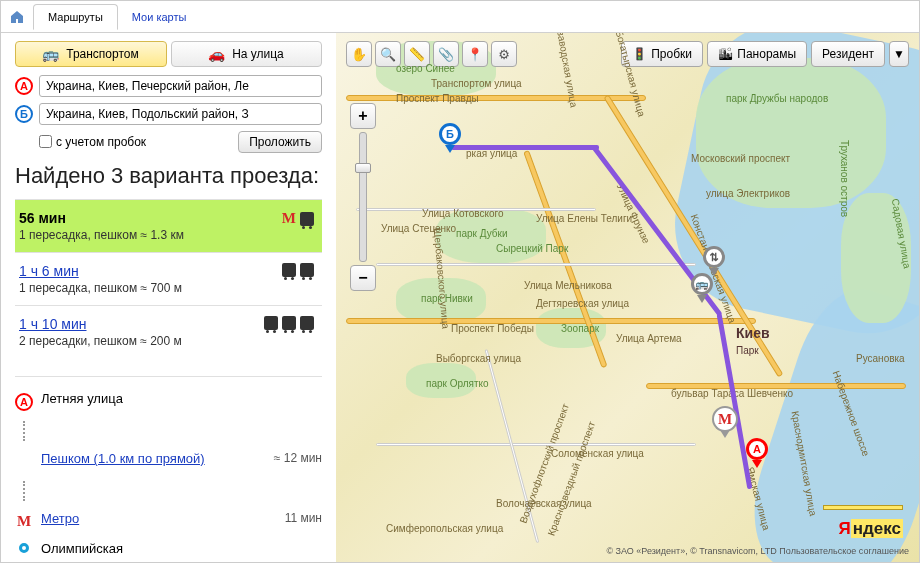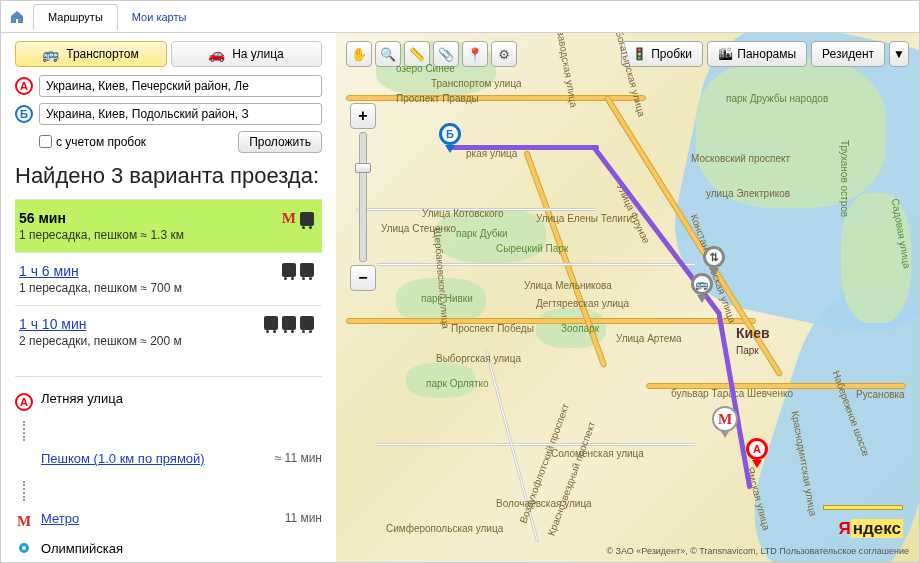--- a/index.html
+++ b/index.html
@@ -147,21 +147,21 @@
       <div class="txt">Летняя улица</div>
     </div>
     <div class="step">
         <div class="vline">
           <span></span>
         </div>
       </div>
     <div class="step">
       <div class="ic-col"></div>
       <div class="txt"><span class="link">Пешком (1.0 км по прямой)</span></div>
-      <div class="time-col">≈ 11 мин</div>
+      <div class="time-col">≈ 12 мин</div>
     </div>
     <div class="step">
         <div class="vline">
           <span></span>
         </div>
       </div>
     <div class="step">
       <div class="ic-col">
           <span class="ic-metro">М</span>
         </div>
@@ -248,21 +248,21 @@
         <div class="map-label green" style="left: 85px; top: 260px;">парк Нивки</div>
         <div class="map-label" style="left: 55px; top: 240px; transform: rotate(85deg);">Щербаковского улица</div>
         <div class="map-label" style="left: 200px; top: 265px;">Дегтяревская улица</div>
         <div class="map-label green" style="left: 225px; top: 290px;">Зоопарк</div>
         <div class="map-label" style="left: 280px; top: 300px;">Улица Артема</div>
         <div class="map-label" style="left: 115px; top: 290px;">Проспект Победы</div>
         <div class="map-label" style="left: 100px; top: 320px;">Выборгская улица</div>
         <div class="map-label green" style="left: 90px; top: 345px;">парк Орлятко</div>
         <div class="map-label green" style="left: 530px; top: 195px; transform: rotate(80deg);">Садовая улица</div>
         <div class="map-label" style="left: 335px; top: 355px;">бульвар Тараса Шевченко</div>
-        <div class="map-label" style="left: 520px; top: 320px; margin-top: 36px;">Русановка</div>
+        <div class="map-label" style="left: 520px; top: 320px;">Русановка</div>
         <div class="map-label" style="left: 470px; top: 375px; transform: rotate(70deg);">Набережное шоссе</div>
         <div class="map-label" style="left: 145px; top: 425px; transform: rotate(-70deg);">Воздухофлотский проспект</div>
         <div class="map-label" style="left: 175px; top: 440px; transform: rotate(-70deg);">Краснозвездный проспект</div>
         <div class="map-label" style="left: 215px; top: 415px;">Соломенская улица</div>
         <div class="map-label" style="left: 160px; top: 465px;">Волочаевская улица</div>
         <div class="map-label" style="left: 50px; top: 490px;">Симферопольская улица</div>
         <div class="map-label" style="left: 415px; top: 425px; transform: rotate(80deg);">Краснодмитская улица</div>
         <div class="map-label" style="left: 390px; top: 460px; transform: rotate(75deg);">Ямская улица</div>
       </div>
     <div class="map-label city" style="left:400px;top:292px;"><span>Киев</span><br><span style="font-size:10px;font-weight:normal;">Парк</span></div>

